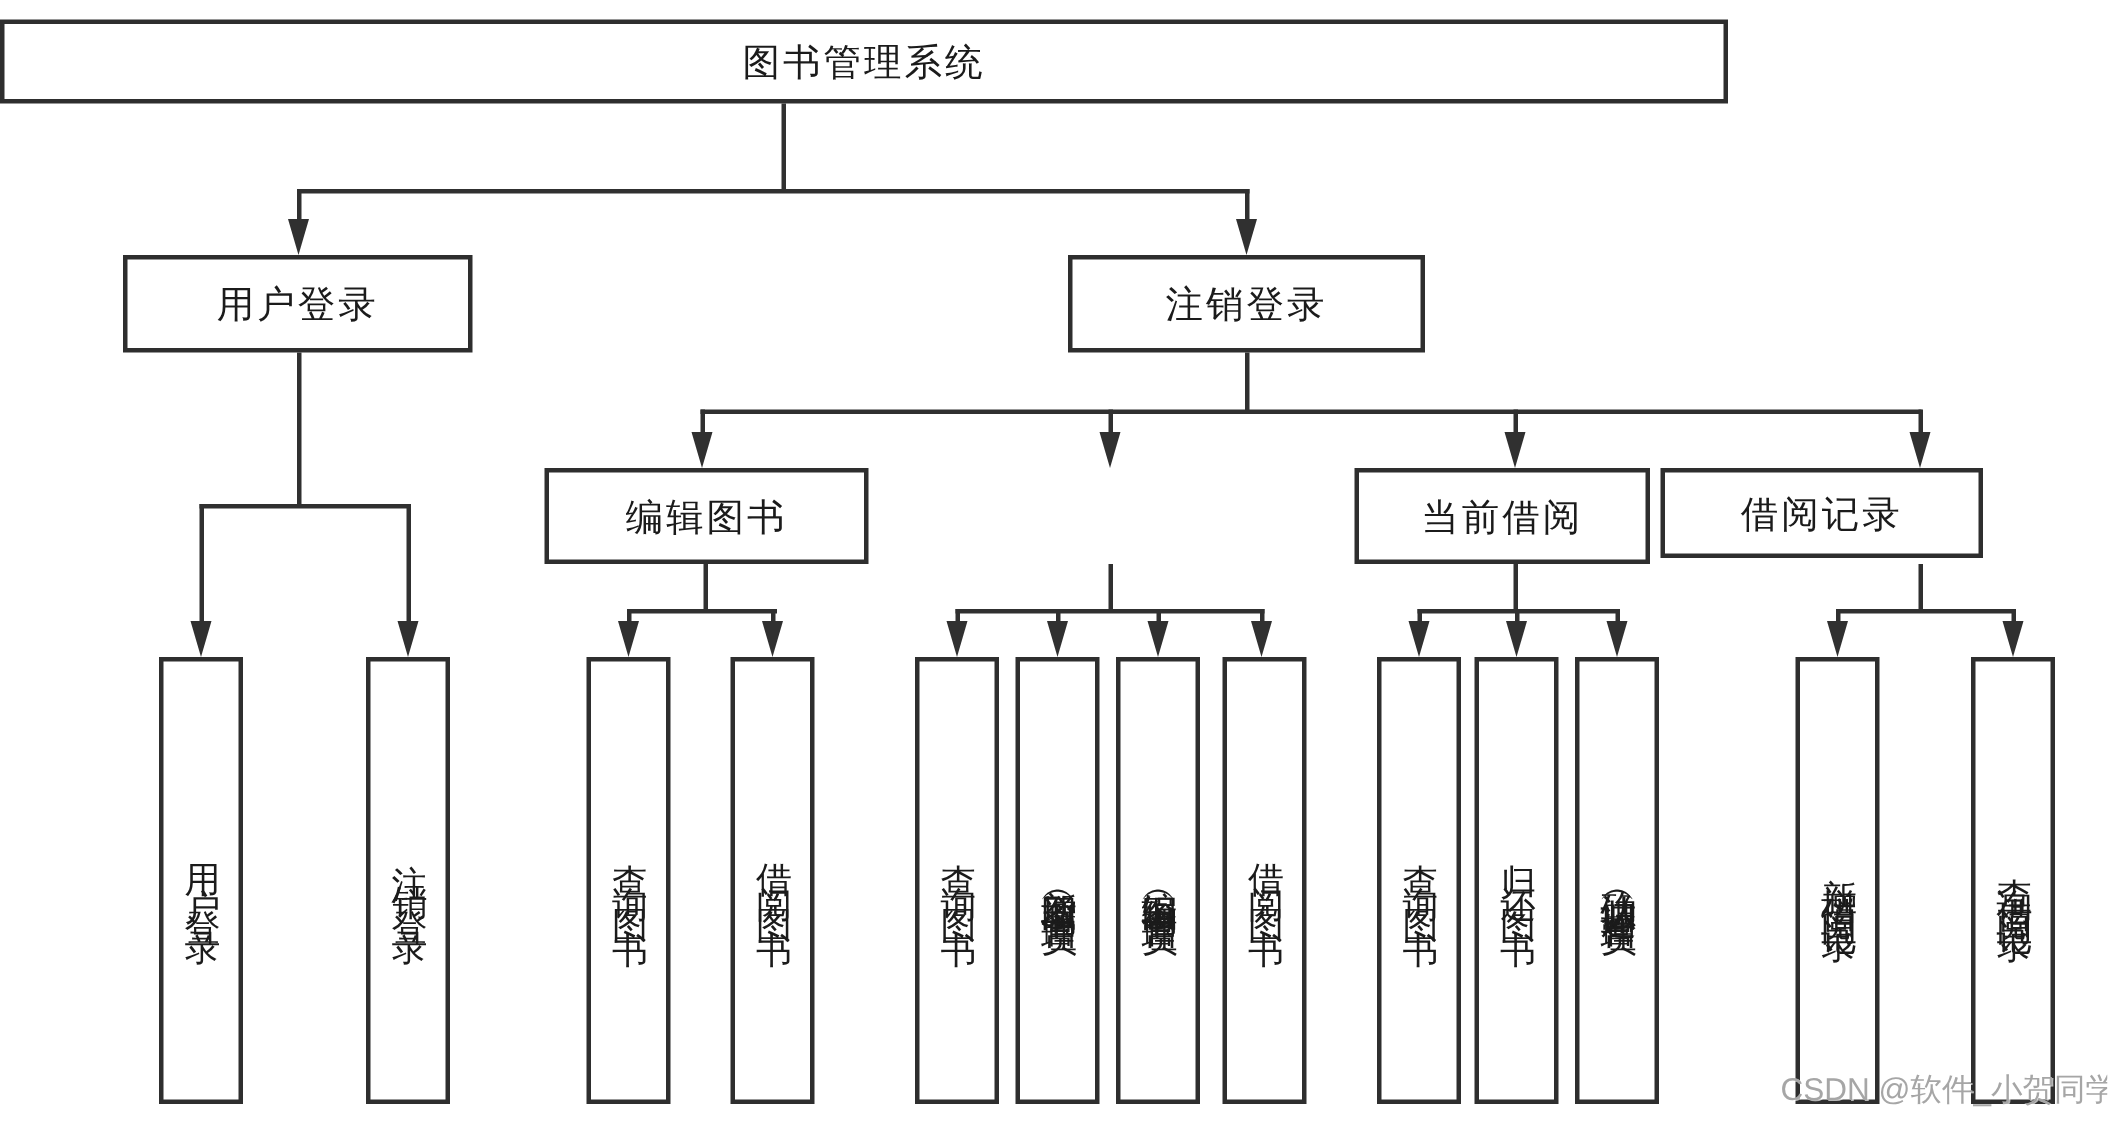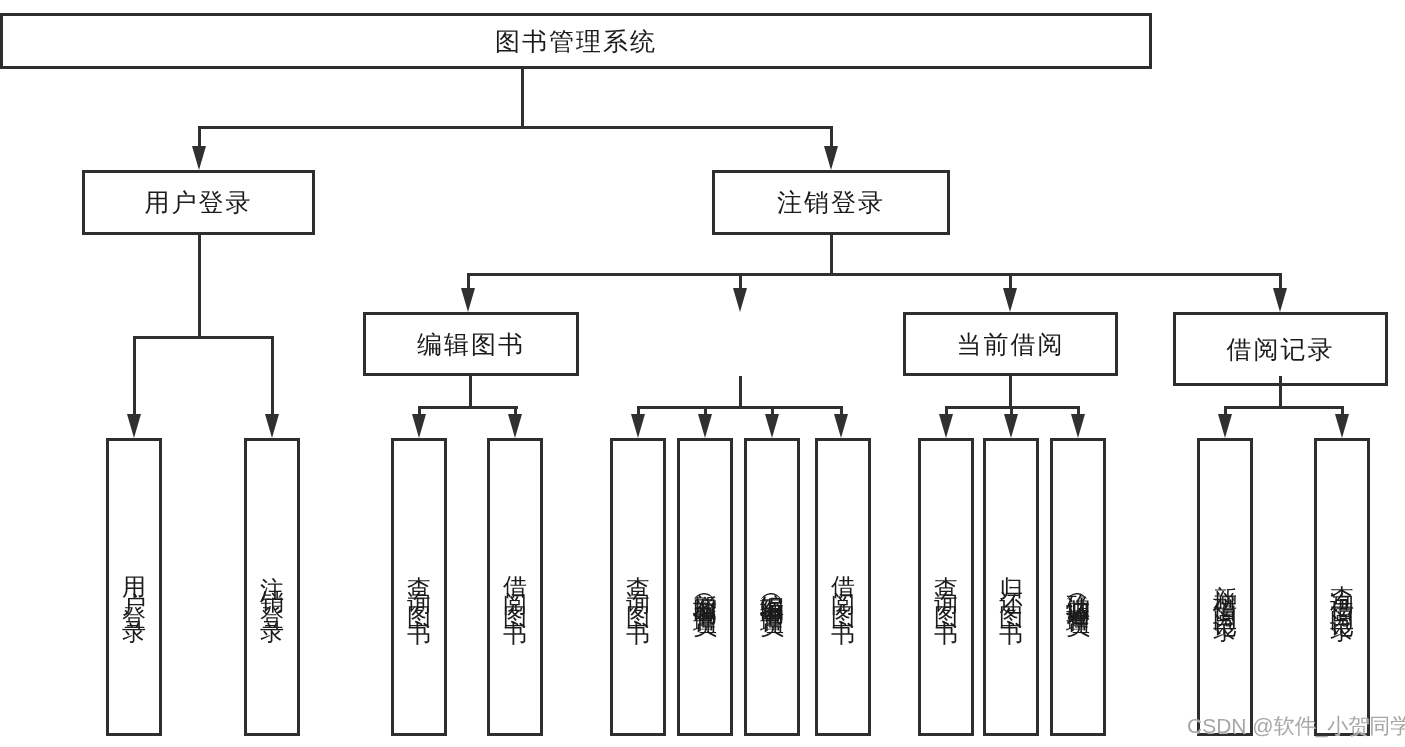--- a/index.html
+++ b/index.html
@@ -69,24 +69,24 @@
   <div class="lv" style="left:739px;top:273px;height:17px"></div>
   <div class="ah" style="left:733px;top:288px"></div>
   <div class="lv" style="left:1009px;top:273px;height:17px"></div>
   <div class="ah" style="left:1003px;top:288px"></div>
   <div class="lv" style="left:1279px;top:273px;height:17px"></div>
   <div class="ah" style="left:1273px;top:288px"></div>
 
   <div class="box" style="left:363px;top:312px;width:216px;height:64px">
     <span class="hlabel">编辑图书</span>
   </div>
-  <div class="box" style="left:903px;top:312px;width:215px;height:64px">
+  <div class="box" style="left:903px;top:312px;width:197px;height:64px">
     <span class="hlabel">当前借阅</span>
   </div>
-  <div class="box" style="left:1173px;top:312px;width:215px;height:74px">
+  <div class="box" style="left:1107px;top:312px;width:215px;height:60px">
     <span class="hlabel">借阅记录</span>
   </div>
 
   <div class="lv" style="left:469px;top:376px;height:32px"></div>
   <div class="lh" style="left:418px;top:406px;width:100px"></div>
   <div class="lv" style="left:418px;top:406px;height:10px"></div>
   <div class="ah" style="left:412px;top:414px"></div>
   <div class="lv" style="left:514px;top:406px;height:10px"></div>
   <div class="ah" style="left:508px;top:414px"></div>
 

